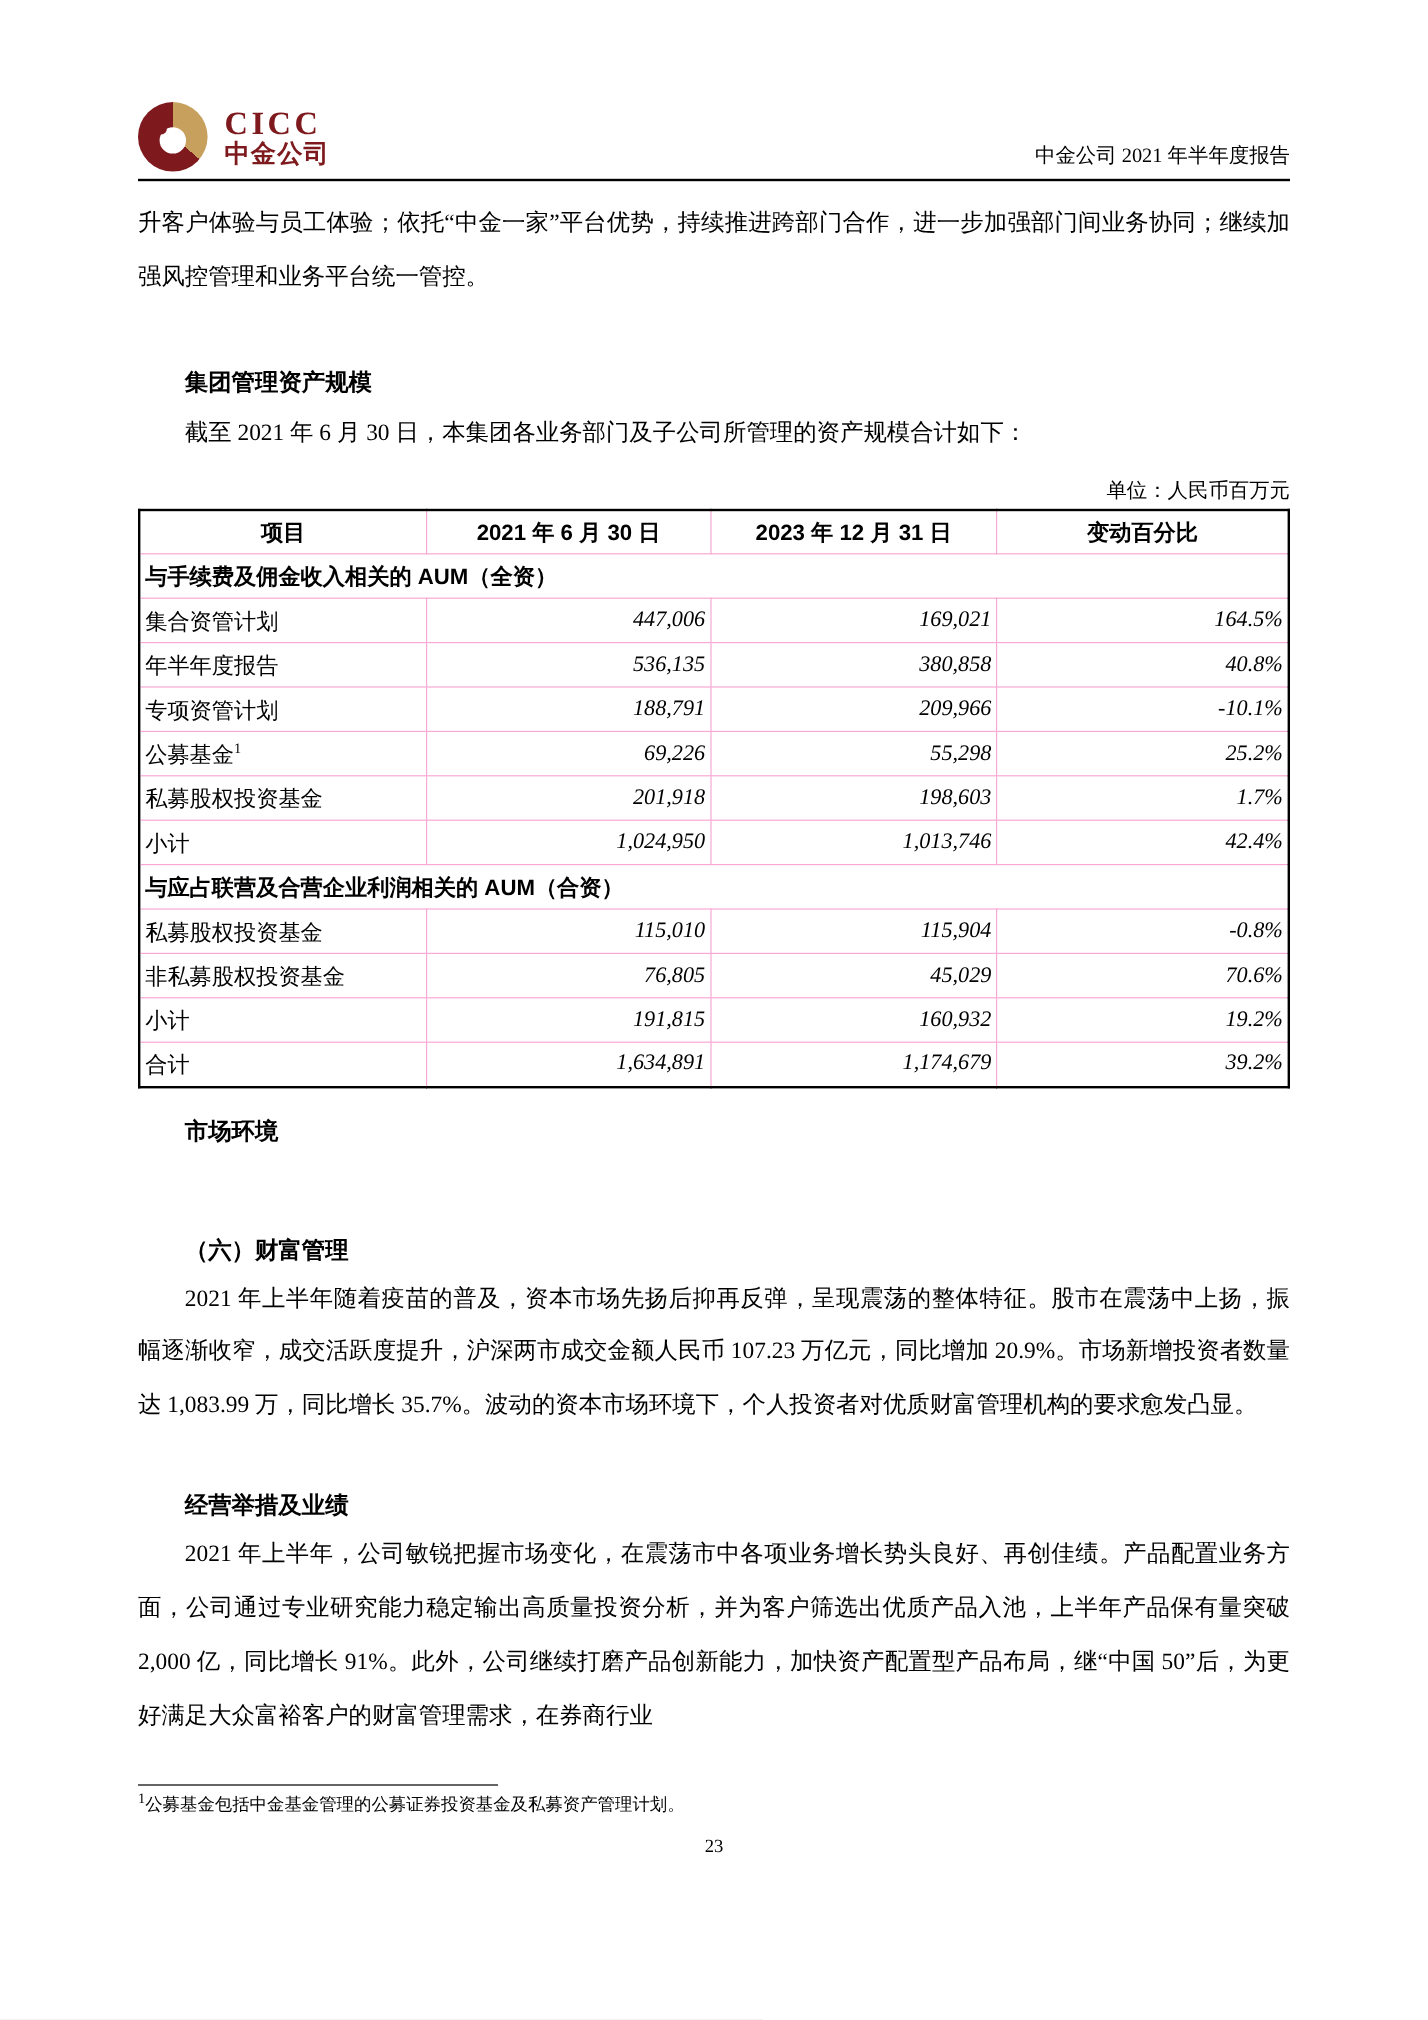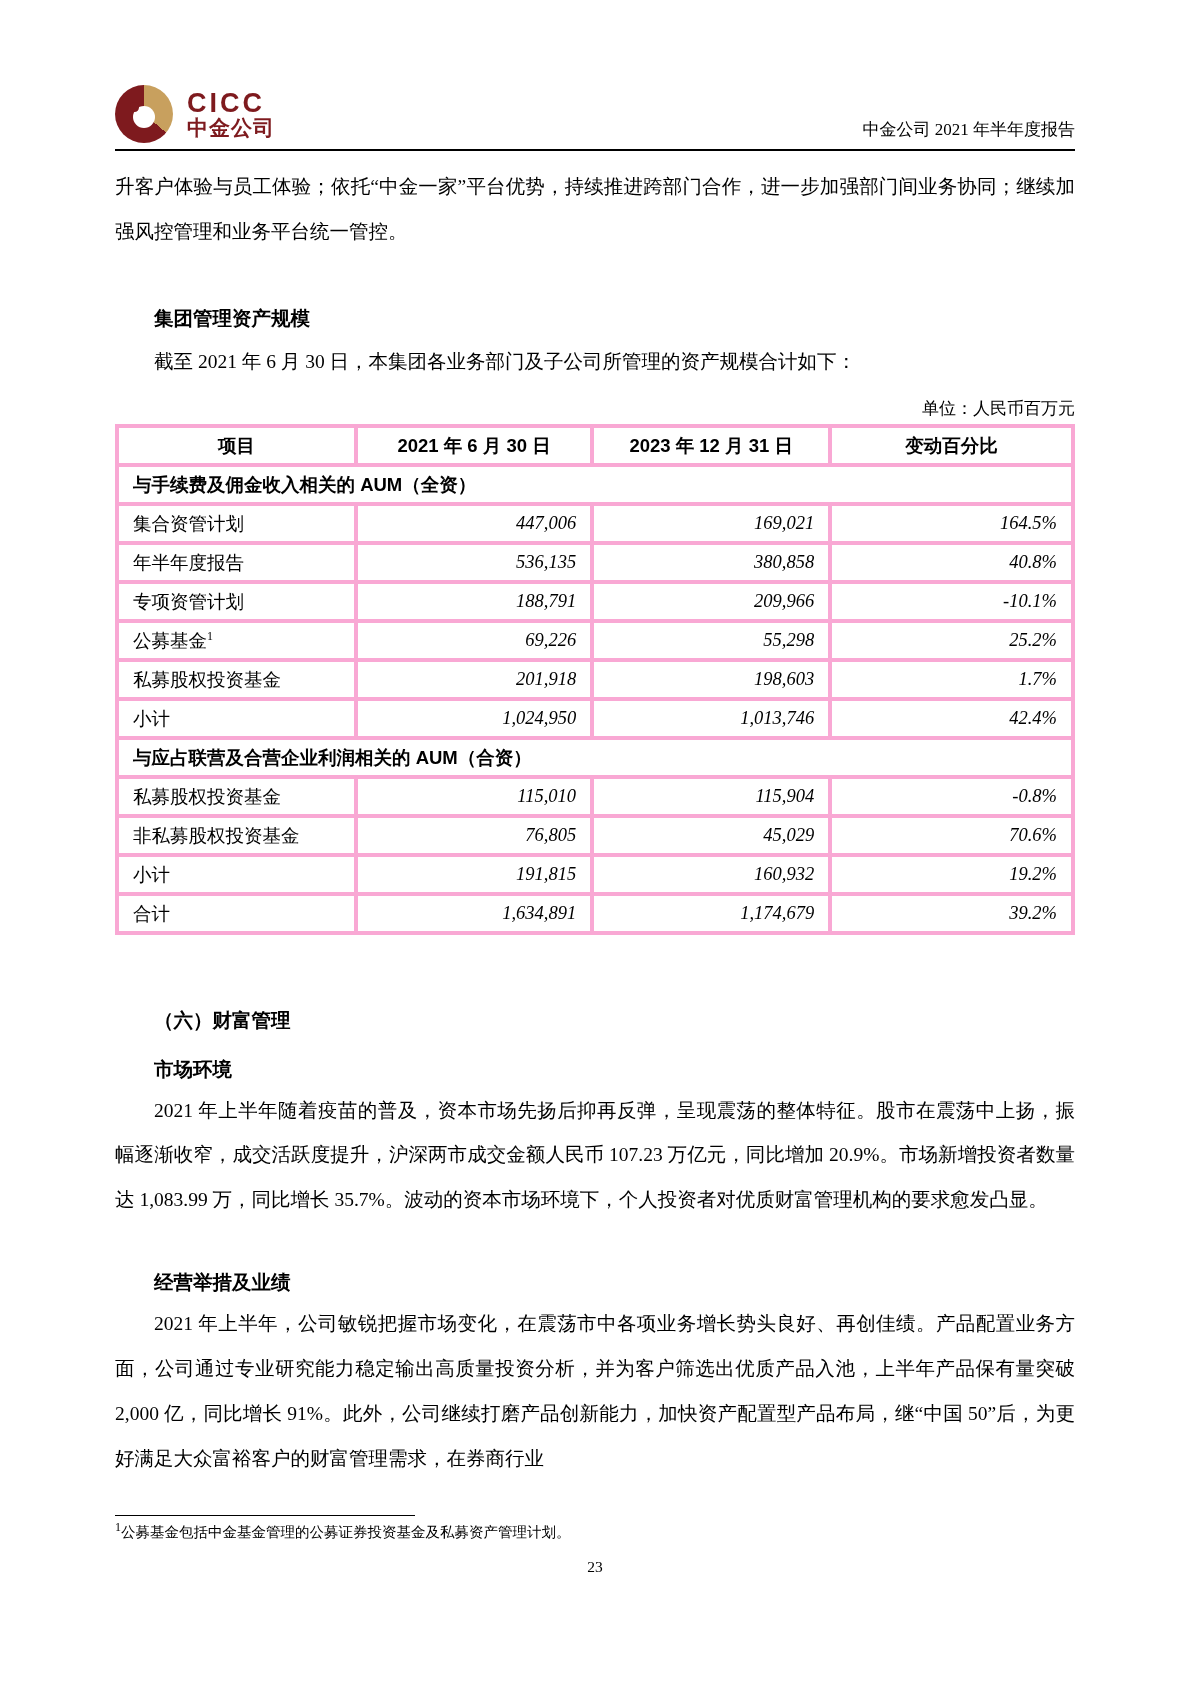--- a/index.html
+++ b/index.html
@@ -22,21 +22,21 @@
   }
   .logo-mark::before{
     content:"";position:absolute;left:31%;top:36%;width:38%;height:38%;
     background:#fff;border-radius:50%;
   }
   .logo-mark::after{
     content:"";position:absolute;left:26%;top:30%;width:16%;height:16%;
     background:var(--maroon);border-radius:50%;
   }
   .logo-text{display:flex;flex-direction:column;line-height:1.05;
-    font-family:Liberation Sans, sans-serif;font-weight:bold;color:var(--maroon);}
+    font-family:Liberation Serif, serif;font-weight:bold;color:var(--maroon);}
   .logo-cicc{font-size:27px;letter-spacing:3px;}
   .logo-cn{font-size:21px;letter-spacing:1px;text-align:center;}
   .report-title{font-size:17px;padding-bottom:2px;}
   .header-rule{border:none;border-top:2px solid #000;margin:6px 0 0 0;}
   
   .para{font-size:19.5px;line-height:2.3;text-align:justify;margin:0;}
   .indent{text-indent:2em;}
   .h-bold{
     font-family:"Liberation Sans", sans-serif;font-weight:bold;
     font-size:19.5px;margin:0;padding-left:2em;
@@ -45,21 +45,21 @@
   .aum-intro{margin-top:8px;}
   .unit-note{font-size:17px;text-align:right;margin:12px 0 4px 0;}
   
   table.aum{
     width:100%;border-collapse:collapse;border:2px solid #000;
     font-size:18.5px;table-layout:fixed;
   }
   table.aum col.c1{width:25%;} table.aum col.c2{width:24.7%;}
   table.aum col.c3{width:24.9%;} table.aum col.c4{width:25.4%;}
   table.aum th, table.aum td{
-    border:4px solid #f9a8d4;padding:5px 14px;height:37px;vertical-align:middle;
+    border:1px solid #f9a8d4;padding:5px 4px;height:37px;vertical-align:middle;
   }
   table.aum th{
     font-family:"Liberation Sans", sans-serif;font-weight:bold;text-align:center;
   }
   td.lbl{text-align:left;}
   td.num{text-align:right;font-variant-numeric:tabular-nums;font-style:italic;}
   tr.section-row td{
     font-family:"Liberation Sans", sans-serif;font-weight:bold;text-align:left;
   }
   sup{font-size:12px;line-height:0;}
@@ -172,22 +172,22 @@
     </tr>
     <tr>
       <td class="lbl">合计</td>
       <td class="num">1,634,891</td>
       <td class="num">1,174,679</td>
       <td class="num">39.2%</td>
     </tr>
   </tbody>
     </table>
 
+  <p class="h-bold h-sub">市场环境</p>
   <p class="h-bold h-wealth">（六）财富管理</p>
-  <p class="h-bold h-sub">市场环境</p>
   <p class="para indent sub-para">2021 年上半年随着疫苗的普及，资本市场先扬后抑再反弹，呈现震荡的整体特征。股市在震荡中上扬，振幅逐渐收窄，成交活跃度提升，沪深两市成交金额人民币 107.23 万亿元，同比增加 20.9%。市场新增投资者数量达 1,083.99 万，同比增长 35.7%。波动的资本市场环境下，个人投资者对优质财富管理机构的要求愈发凸显。</p>
 
   <p class="h-bold h-ops">经营举措及业绩</p>
   <p class="para indent sub-para">2021 年上半年，公司敏锐把握市场变化，在震荡市中各项业务增长势头良好、再创佳绩。产品配置业务方面，公司通过专业研究能力稳定输出高质量投资分析，并为客户筛选出优质产品入池，上半年产品保有量突破 2,000 亿，同比增长 91%。此外，公司继续打磨产品创新能力，加快资产配置型产品布局，继“中国 50”后，为更好满足大众富裕客户的财富管理需求，在券商行业</p>
 
   <hr class="footnote-rule">
   <p class="footnote"><sup>1</sup><span>公募基金包括中金基金管理的公募证券投资基金及私募资产管理计划。</span></p>
   <div class="page-number">23</div>
 
 </div>

